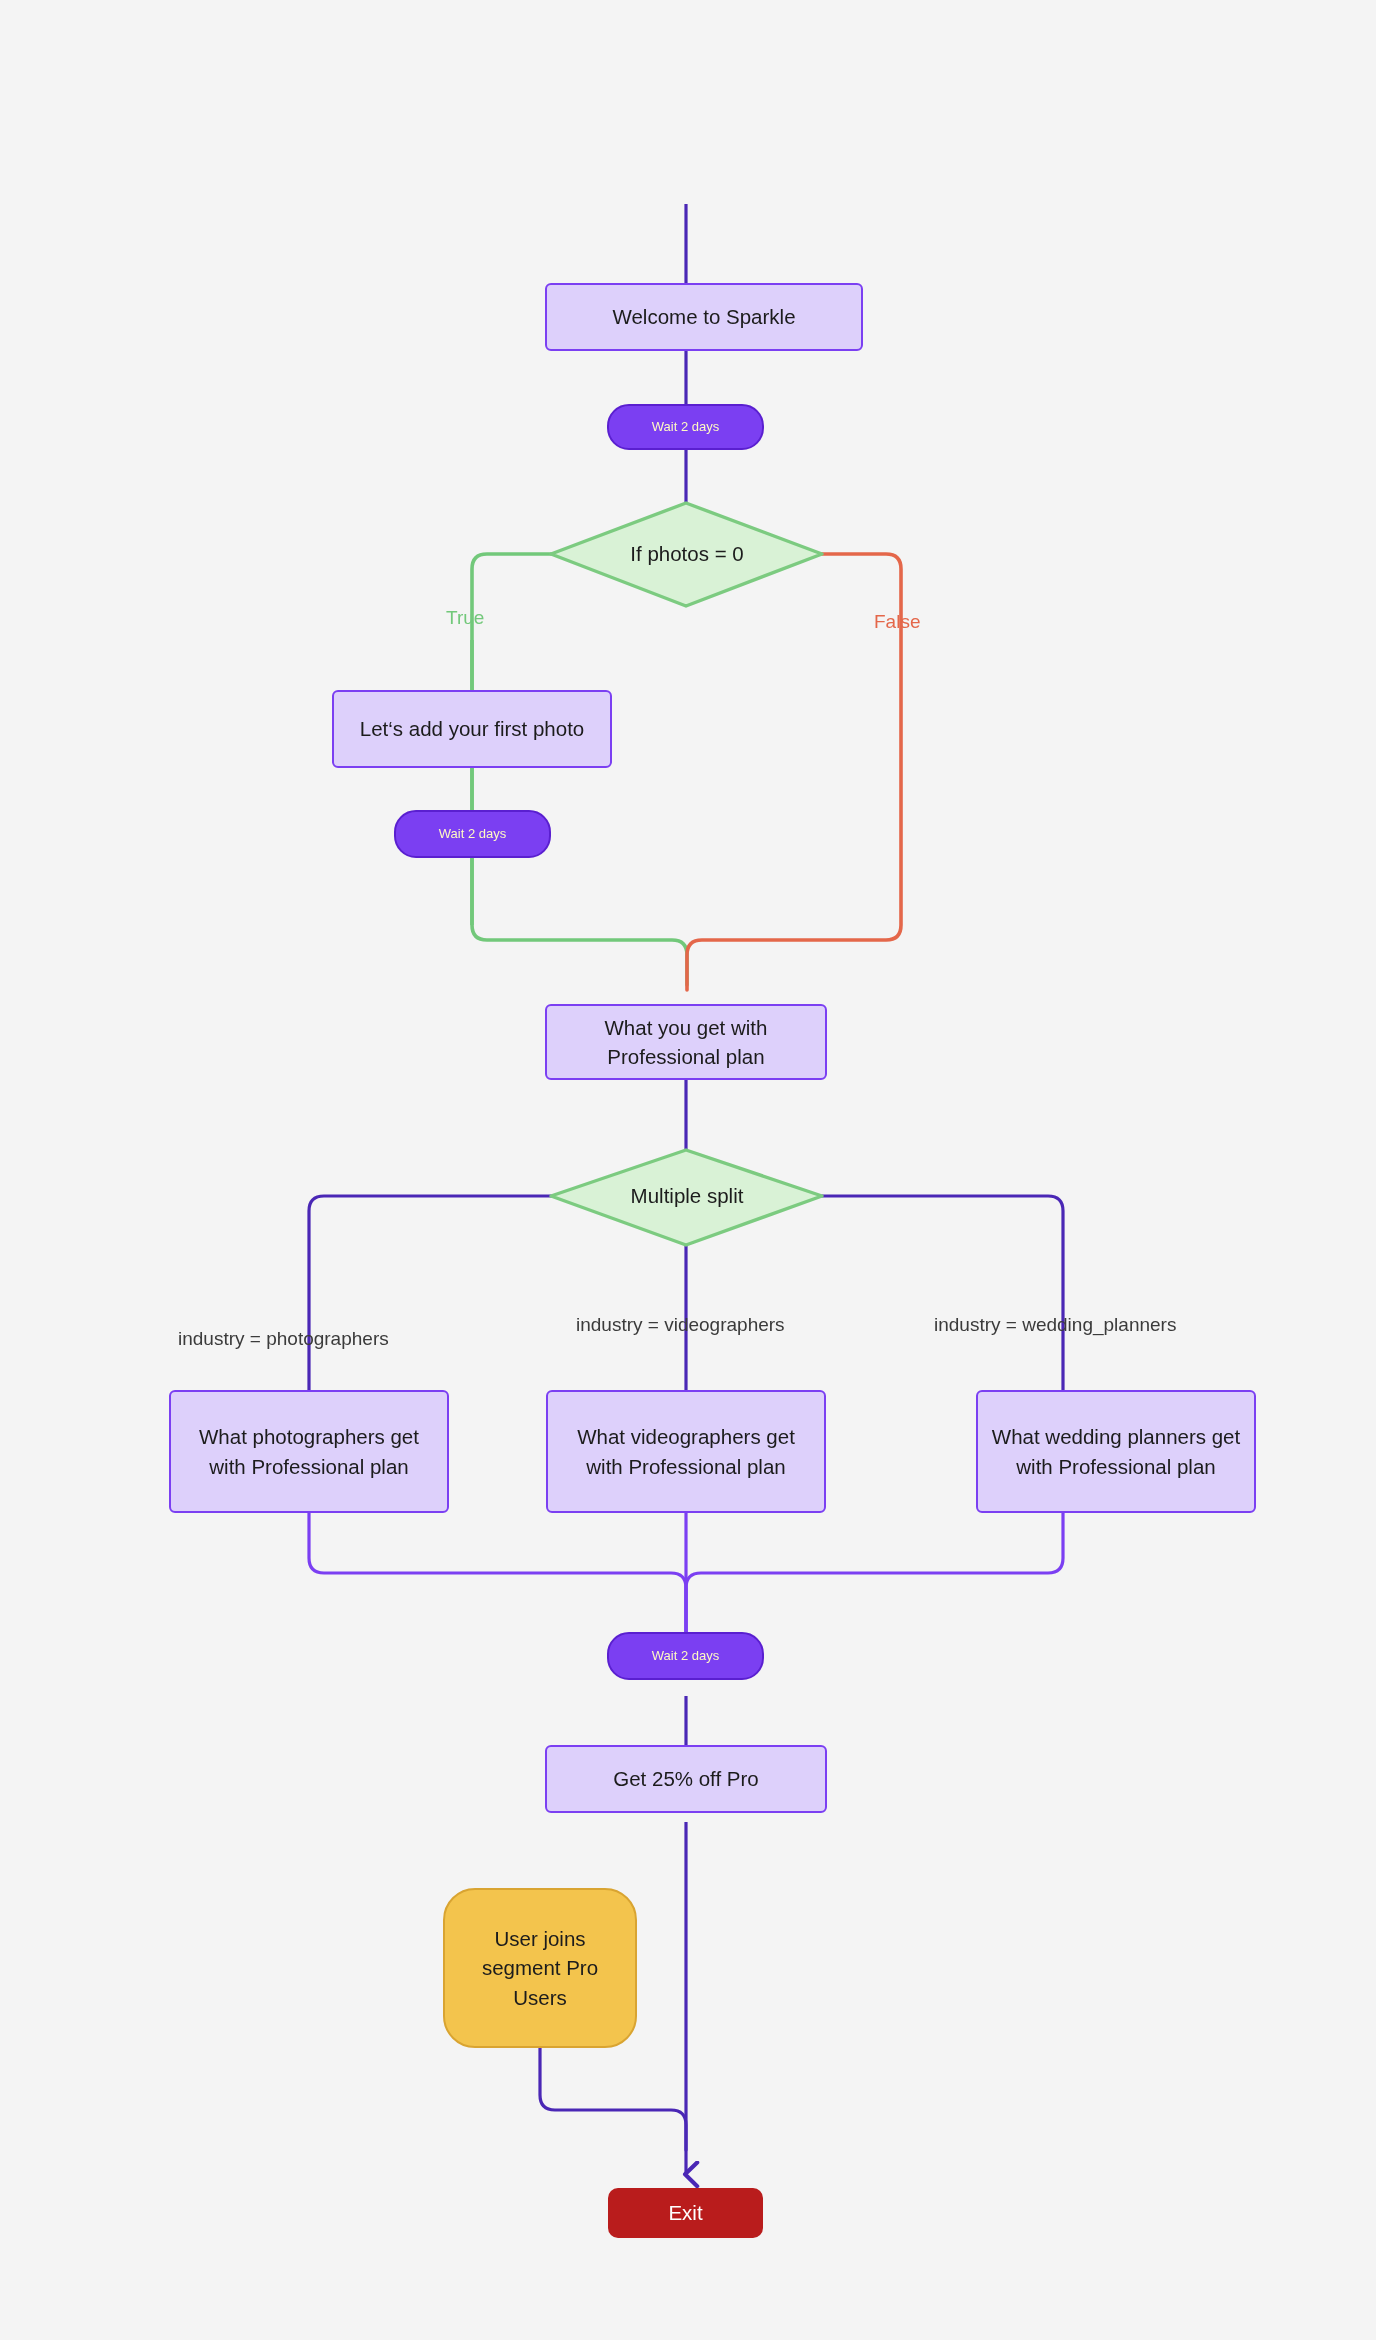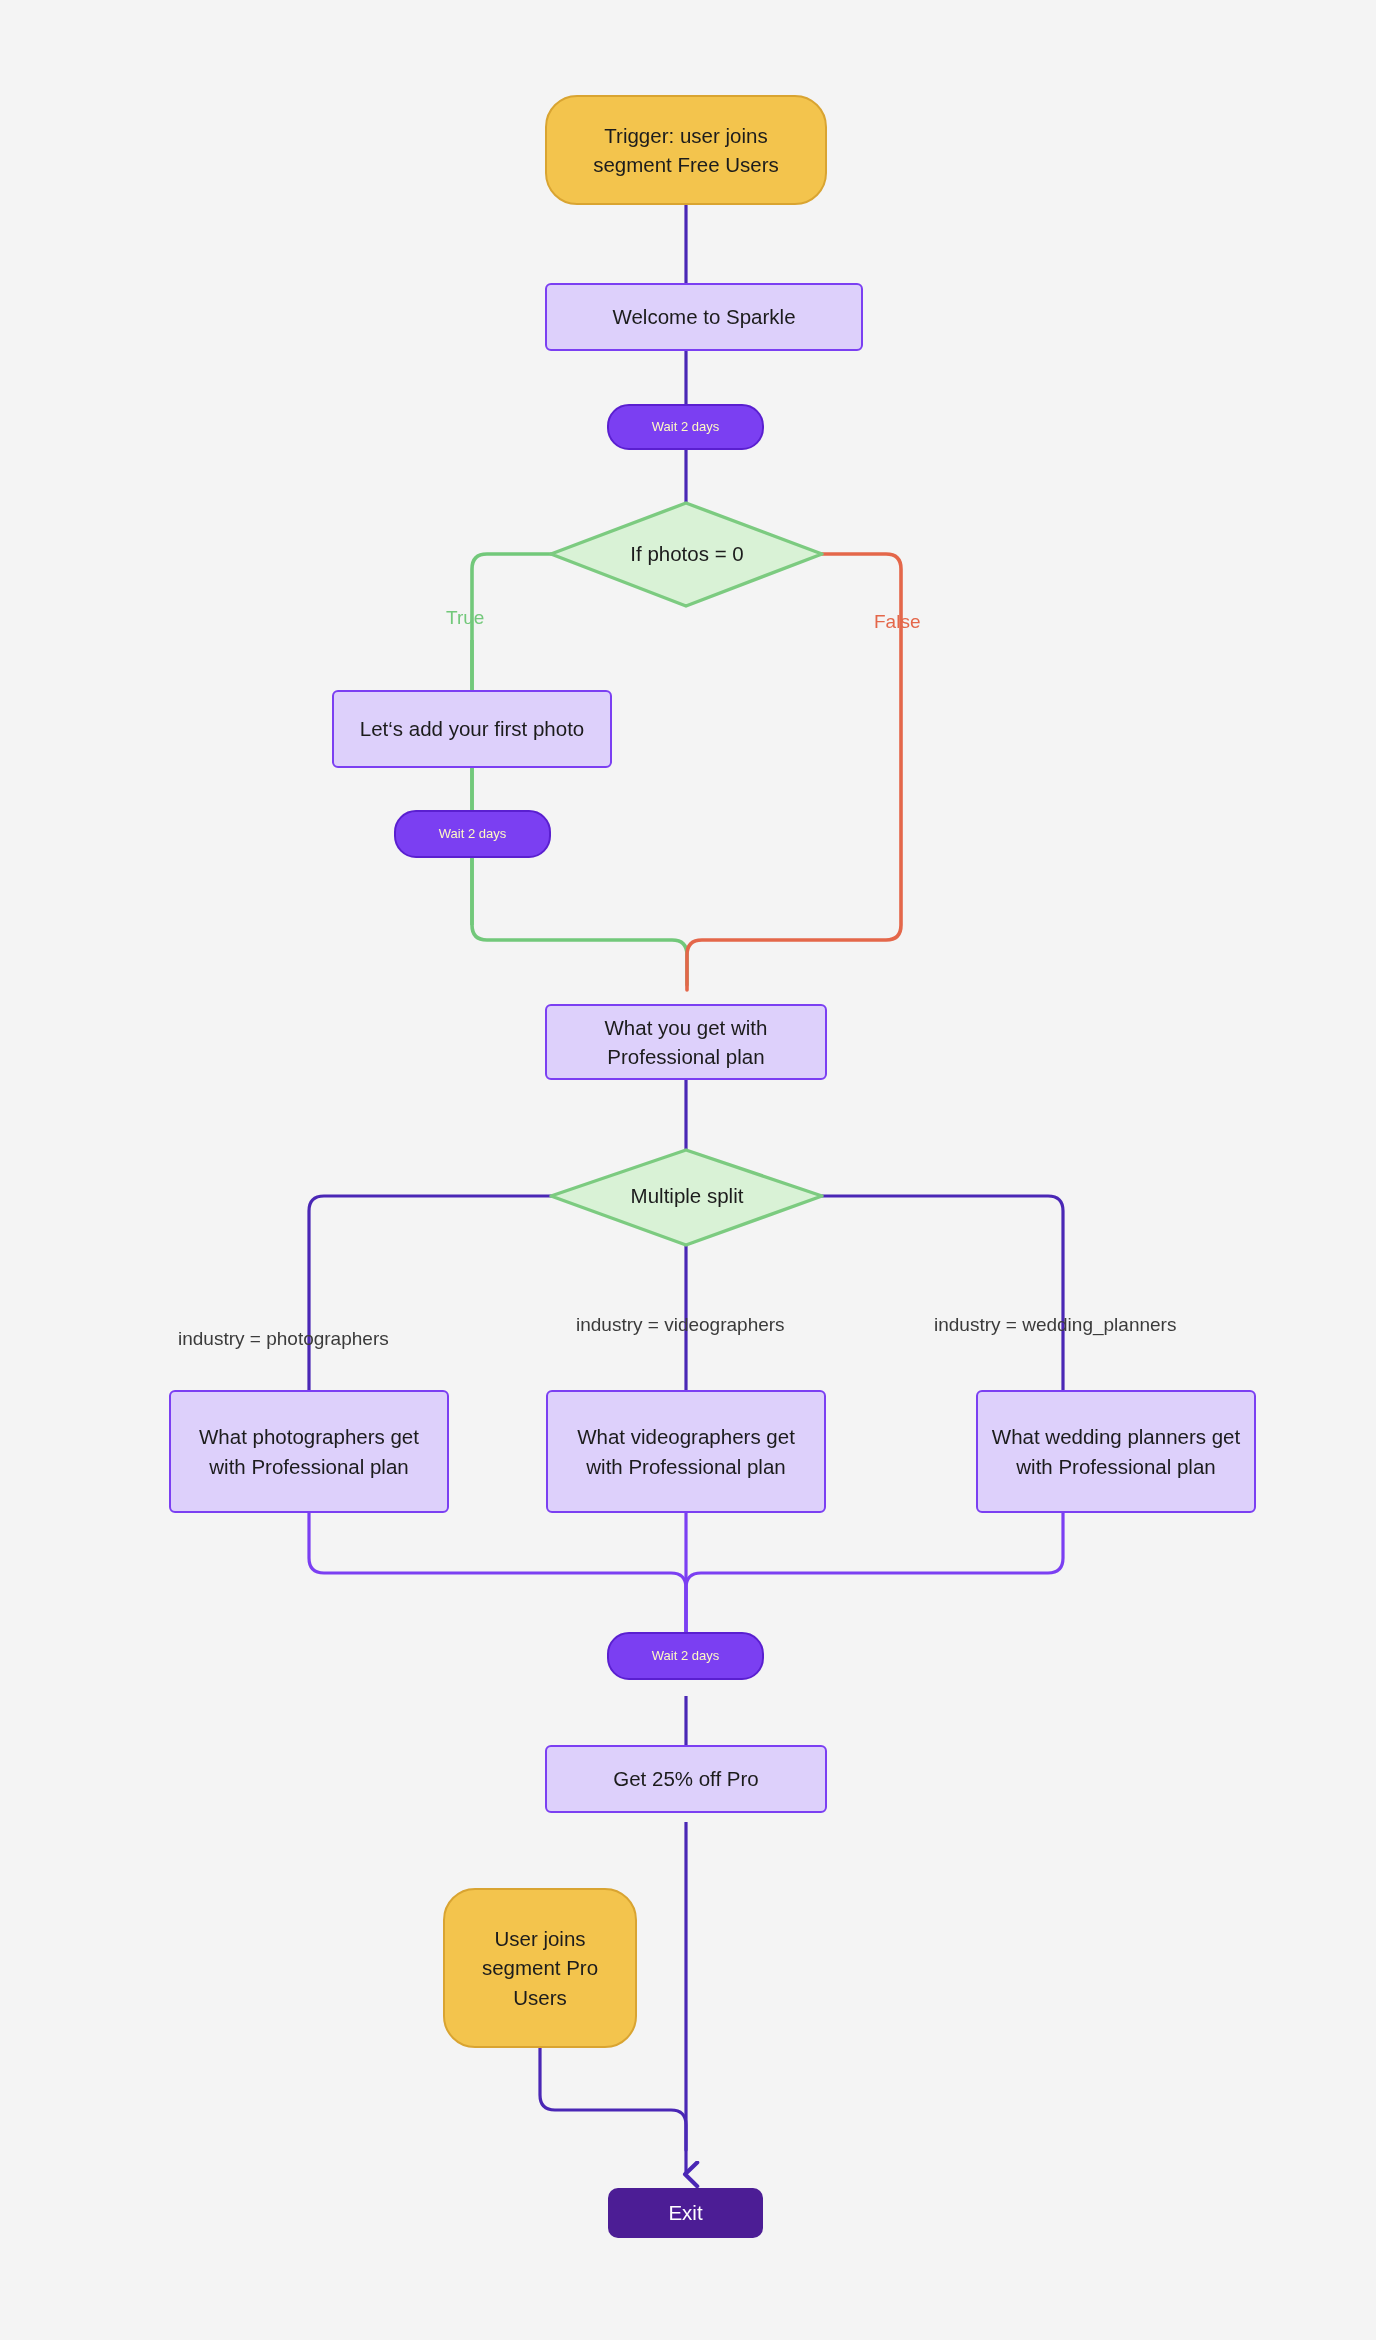--- a/index.html
+++ b/index.html
@@ -65,21 +65,21 @@
   .n-wait {
     background: #7b3ff2;
     border: 2.5px solid #5a1fd0;
     border-radius: 22px;
     color: #fef9c3;
     font-size: 13px;
   }
 
   
   .n-exit {
-    background: #4c1d95;
+    background: #b91c1c;
     border-radius: 10px;
     color: #ffffff;
     font-size: 20.5px;
   }
 
   
   .n-diamond {
     color: #1c1c1c;
     font-size: 20.5px;
     background: transparent;
@@ -138,22 +138,20 @@
 
     <path d="M686,1822 L686,2174" fill="none" stroke="#4a27b5" stroke-width="3.2" marker-end="url(#arrow-violet)"></path>
 
     <path d="M540,2018 L540,2095 Q540,2110 555,2110 L671,2110 Q686,2110 686,2125 L686,2150" fill="none" stroke="#4a27b5" stroke-width="3.2" stroke-linecap="round"></path>
 
     <polygon points="686,503 822,554 686,606 551,554" fill="#d9f2d6" stroke="#7ccb80" stroke-width="3.4" stroke-linejoin="round"></polygon>
 
     <polygon points="686,1150 822,1196 686,1245 551,1196" fill="#d9f2d6" stroke="#7ccb80" stroke-width="3.4" stroke-linejoin="round"></polygon>
   </svg>
 
-  <div class="node n-trigger" style="left:545px; top:95px; width:282px; height:110px;">Trigger: user joins
-segment Free Users</div>
 
   <div class="node n-msg" style="left:545px; top:283px; width:318px; height:68px;">Welcome to Sparkle</div>
 
   <div class="node n-wait" style="left:607px; top:404px; width:157px; height:46px;">Wait 2 days</div>
 
   <div class="node n-diamond" style="left:576px; top:531px; width:222px; height:46px;">If photos = 0</div>
 
   <div class="node n-msg" style="left:332px; top:690px; width:280px; height:78px;">Let‘s add your first photo</div>
 
   <div class="node n-wait" style="left:394px; top:810px; width:157px; height:48px;">Wait 2 days</div>

